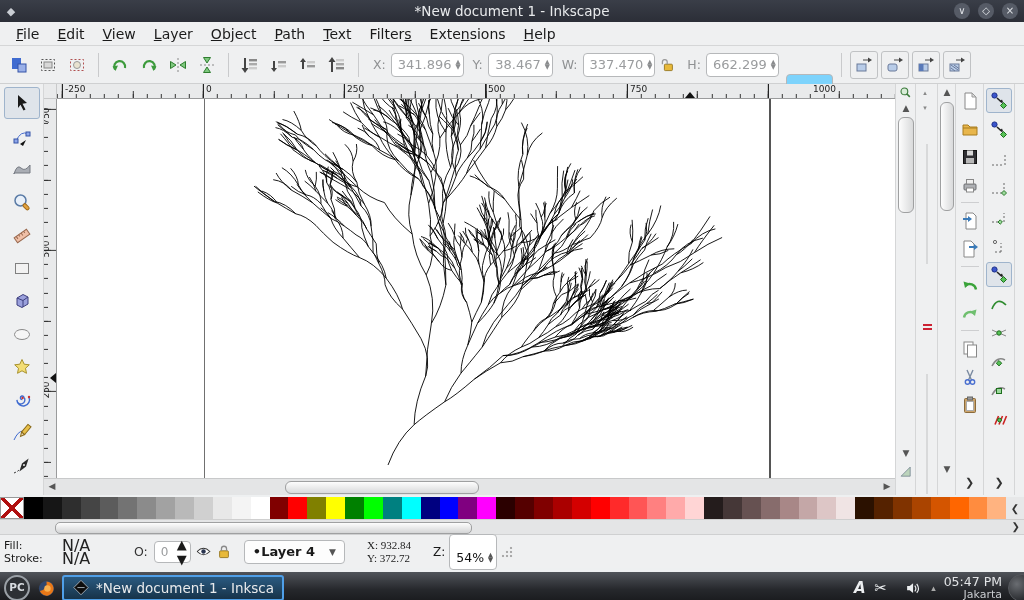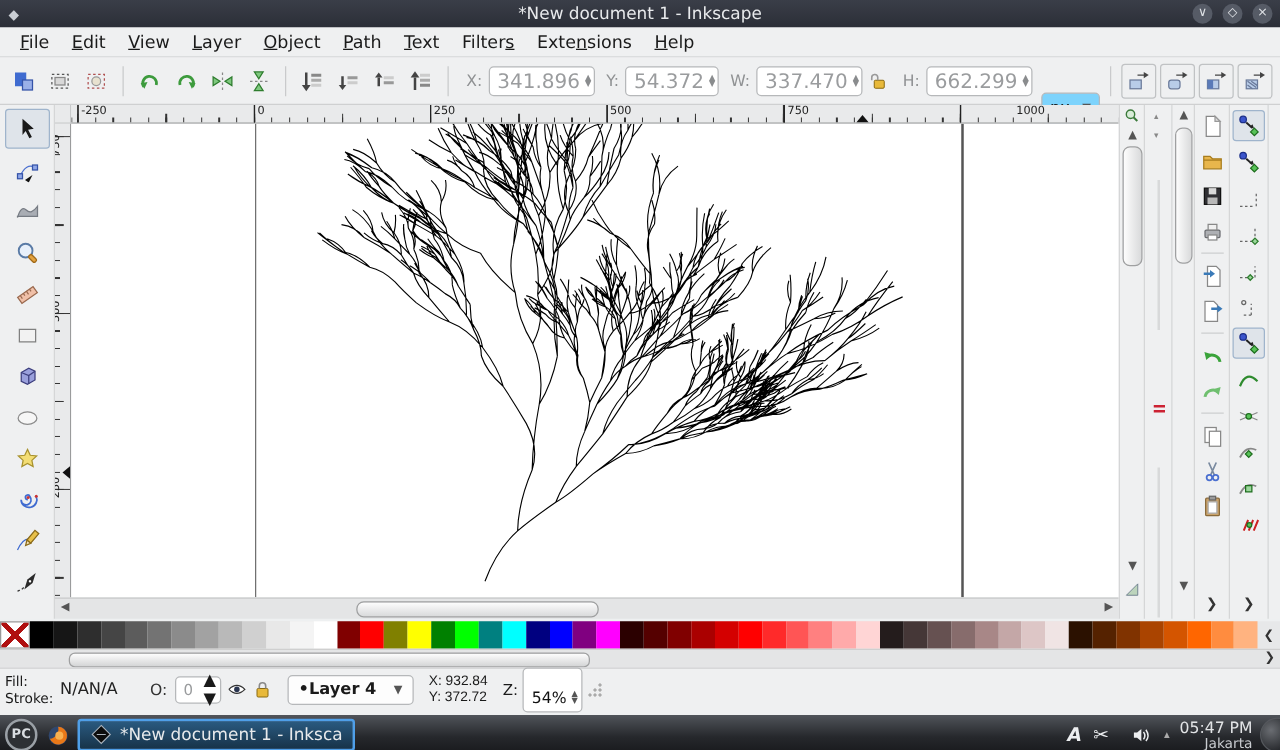--- a/index.html
+++ b/index.html
@@ -18,21 +18,21 @@
     display:flex;align-items:center;padding-left:8px;box-sizing:border-box;gap:2px;}
   .menu-item{padding:2px 8px;font-size:14px;}
   .menu-item u{text-decoration:underline;}
   
   #toolcontrols{position:absolute;left:0;top:46px;width:1024px;height:38px;background:#eff0f1;border-bottom:1px solid #cfd0d1;
     display:flex;align-items:center;padding-left:6px;box-sizing:border-box;gap:3px;}
   .tc-btn{width:26px;height:26px;display:flex;align-items:center;justify-content:center;border-radius:3px;}
   .tc-sep{width:1px;height:24px;background:#c9cacc;margin:0 5px;}
   .fld-label{color:#8f9193;font-size:12.5px;margin:0 2px 0 6px;}
   .spin{display:flex;align-items:center;background:#fff;border:1px solid #b6b8ba;border-radius:4px;height:22px;padding:0 2px 0 6px;}
-  .spin .val{color:#9a9c9e;font-size:16px;min-width:46px;text-align:right;}
+  .spin .val{color:#9a9c9e;font-size:13px;min-width:46px;text-align:right;}
   .spin .arr{display:flex;flex-direction:column;margin-left:4px;color:#8a8c8e;font-size:6.5px;line-height:5px;}
   .unitsel{display:flex;align-items:center;background:#7dd3fc;border:1px solid #b6b8ba;border-radius:4px;height:24px;
     padding:0 6px;margin-left:4px;gap:10px;font-size:13px;margin-top:44px;}
   
   #main{position:absolute;left:0;top:84px;width:1024px;height:411px;display:flex;}
   #toolbox{width:44px;background:#eff0f1;border-right:1px solid #d5d6d7;display:flex;flex-direction:column;
     align-items:center;padding-top:3px;gap:1px;box-sizing:border-box;}
   .tool-btn{width:34px;height:30px;display:flex;align-items:center;justify-content:center;border-radius:3px;border:1px solid transparent;}
   .tool-btn.active{background:#dfe4ea;border:1px solid #9fb4cc;}
   #canvas-zone{width:851px;display:flex;flex-direction:column;}
@@ -73,28 +73,28 @@
   #swatches{flex:1;display:flex;}
   .swatch{flex:1;}
   #palette-left{width:18px;display:flex;align-items:center;justify-content:center;font-size:10px;color:#333;}
   #palette-scroll{position:absolute;left:0;top:519px;width:1024px;height:15px;background:#e4e5e6;border-top:1px solid #cfcfcf;}
   #palette-scroll .thumb{position:absolute;left:55px;top:2px;width:415px;height:10px;background:linear-gradient(#fdfdfd,#d4d5d6);border:1px solid #9fa0a1;border-radius:5px;}
   #palette-right{position:absolute;right:4px;top:1px;font-size:10px;color:#333;}
   
   #statusbar{position:absolute;left:0;top:534px;width:1024px;height:34px;background:#eff0f1;border-top:1px solid #cfd0d1;
     display:flex;align-items:center;box-sizing:border-box;padding:0 4px;}
   .fs-labels{display:flex;flex-direction:column;font-size:11px;line-height:13px;width:44px;}
-  .fs-vals{display:flex;flex-direction:row;font-size:13px;line-height:13px;width:60px;color:#222;}
+  .fs-vals{display:flex;flex-direction:column;font-size:16px;line-height:13px;width:60px;margin-left:14px;color:#222;}
   .o-group{display:flex;align-items:center;margin-left:6px;gap:4px;}
   .mini-spin{display:flex;align-items:center;background:#fff;border:1px solid #b6b8ba;border-radius:4px;height:20px;padding:0 3px 0 6px;}
   .mini-spin .val{color:#9a9c9e;font-size:12px;min-width:16px;}
   .layer-sel{display:flex;align-items:center;background:#fdfdfd;border:1px solid #b6b8ba;border-radius:4px;height:22px;
     padding:0 8px;margin-left:8px;gap:14px;font-size:13px;font-weight:bold;}
   #status-msg{flex:1;margin-left:10px;font-size:13.5px;white-space:nowrap;overflow:hidden;color:#111;}
-  .xy-block{font-family:Liberation Sans, sans-serif;font-size:11px;line-height:13px;text-align:left;margin:0 12px;}
+  .xy-block{font-family:Liberation Serif, serif;font-size:11px;line-height:13px;text-align:left;margin:0 22px;}
   .z-group{display:flex;align-items:center;gap:4px;}
   .z-spin{display:flex;align-items:center;background:#fff;border:1px solid #b6b8ba;border-radius:4px;height:22px;padding:12px 3px 0 6px;}
   .z-spin .val{font-size:12.5px;color:#111;}
   #grip{width:12px;height:12px;margin-left:4px;background:
     radial-gradient(circle at 2px 10px,#aaa 1px,transparent 1.6px),
     radial-gradient(circle at 6px 6px,#aaa 1px,transparent 1.6px),
     radial-gradient(circle at 10px 2px,#aaa 1px,transparent 1.6px),
     radial-gradient(circle at 6px 10px,#aaa 1px,transparent 1.6px),
     radial-gradient(circle at 10px 6px,#aaa 1px,transparent 1.6px),
     radial-gradient(circle at 10px 10px,#aaa 1px,transparent 1.6px);}
@@ -226,21 +226,21 @@
         </svg>
       </span>
       <span class="tc-sep"></span>
       <span class="fld-label">X:</span>
       <span class="spin">
         <span class="val">341.896</span>
         <span class="arr">▲<br>▼</span>
       </span>
       <span class="fld-label">Y:</span>
       <span class="spin">
-        <span class="val">54.372</span>
+        <span class="val">38.467</span>
         <span class="arr">▲<br>▼</span>
       </span>
       <span class="fld-label">W:</span>
       <span class="spin">
         <span class="val">337.470</span>
         <span class="arr">▲<br>▼</span>
       </span>
       <span style="margin: 0px 2px;">
         <svg width="16" height="16" viewBox="0 0 20 20" xmlns="http://www.w3.org/2000/svg">
           <rect x="5.5" y="9" width="10" height="8" rx="1.2" fill="#e8b93a" stroke="#8a6a10"></rect>

